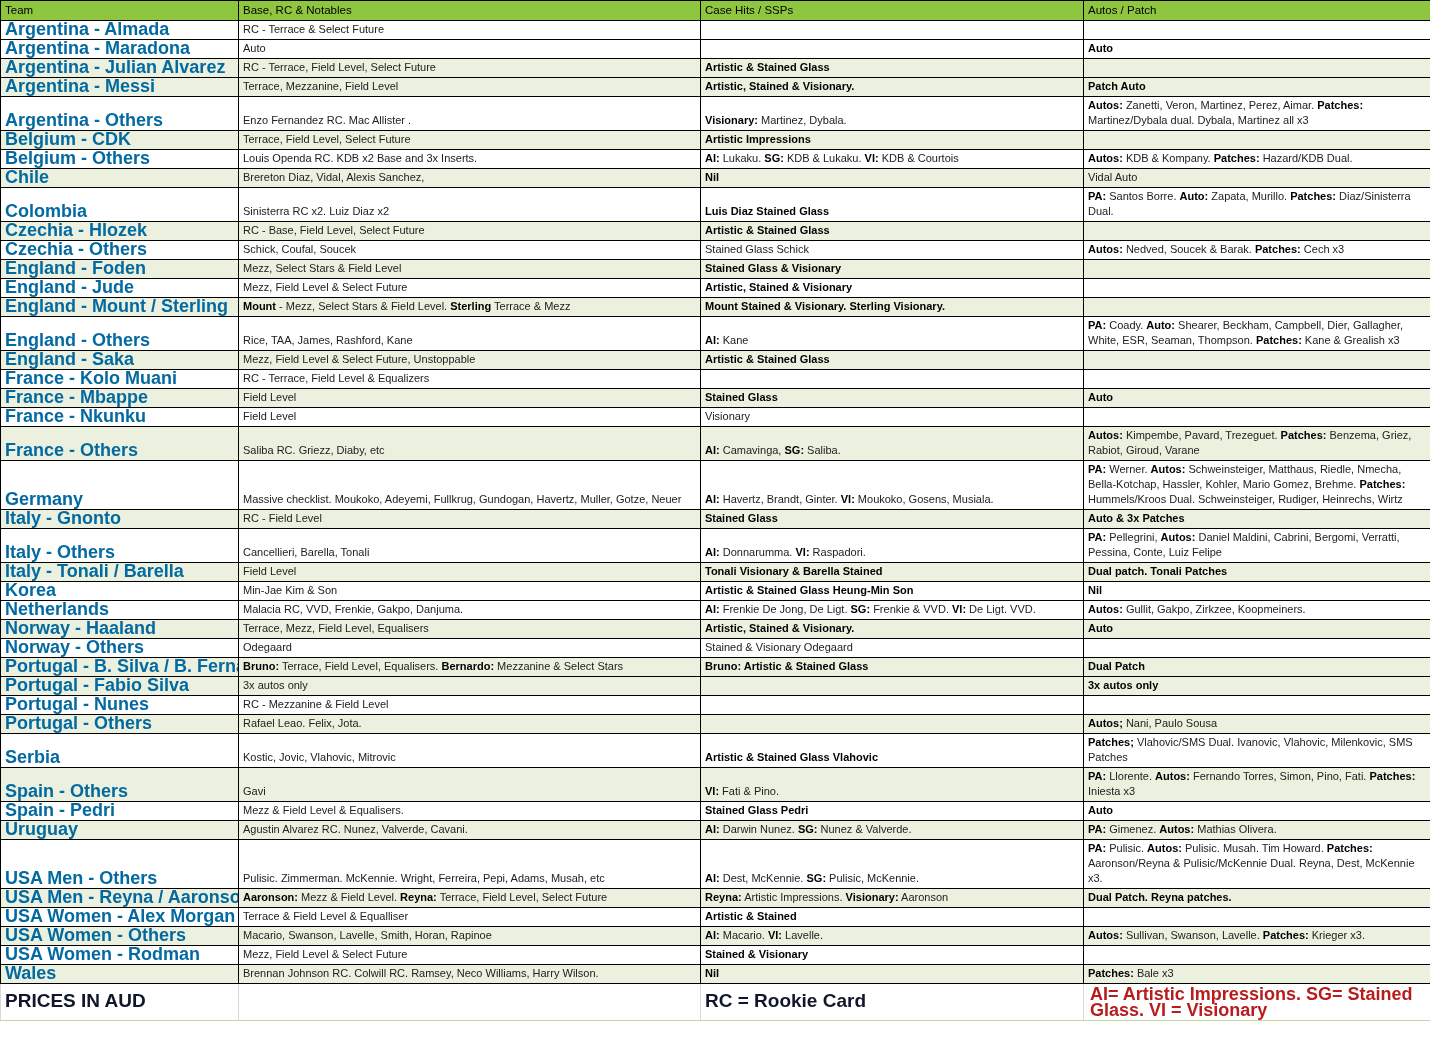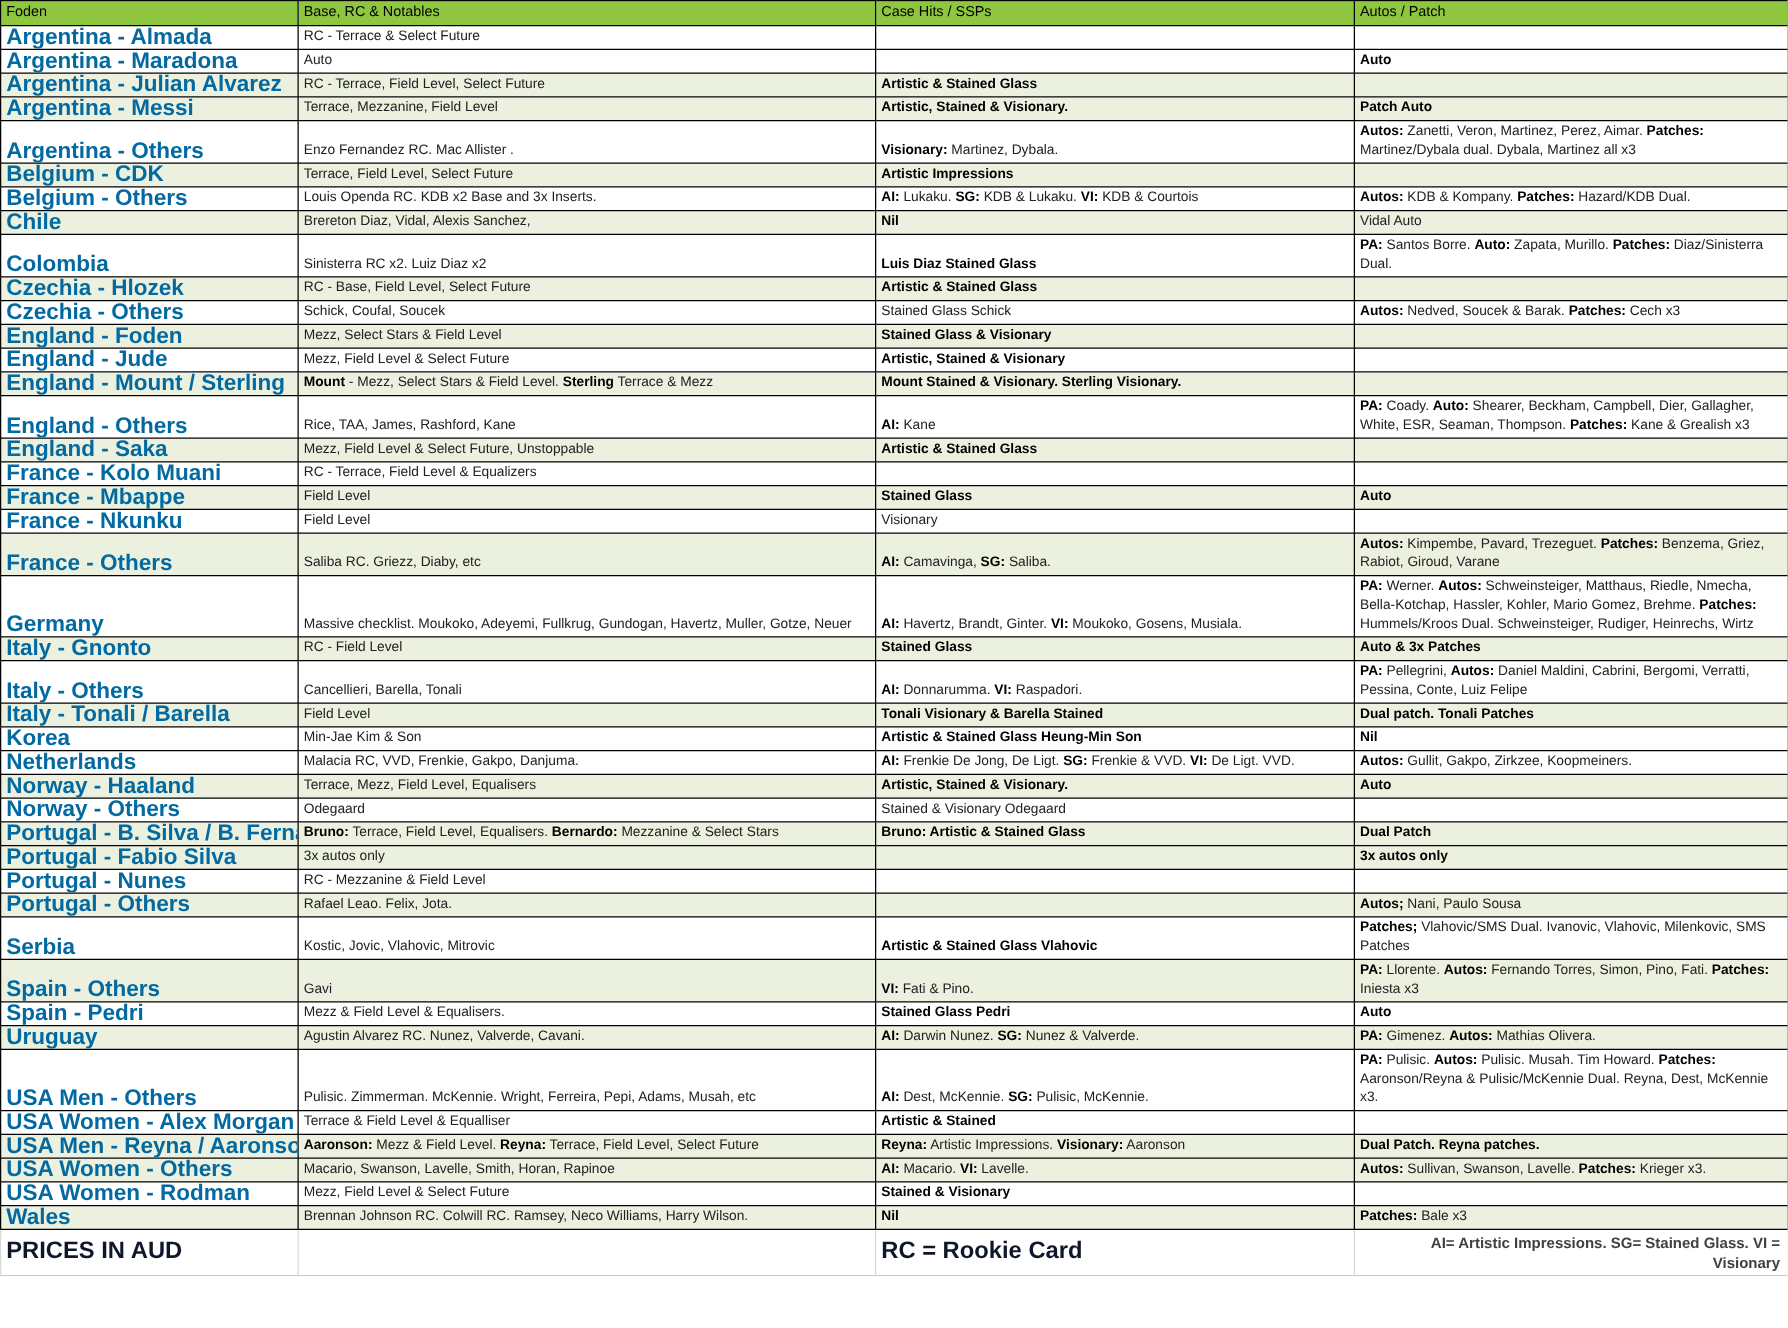--- a/index.html
+++ b/index.html
@@ -19,38 +19,38 @@
   thead th{background:var(--header-bg);font-weight:400;font-size:11.5px;height:20px;
         vertical-align:middle;padding-top:0;padding-bottom:1px;color:#000;}
   tbody td{color:#212121;}
   tbody tr.alt td{background:var(--row-alt);}
   tbody tr.h1{height:19px;} tbody tr.h2{height:33px;} tbody tr.h3{height:49px;}
   td.team{font-weight:bold;font-size:18px;color:#0369a1;white-space:nowrap;}
   .b{font-weight:bold;color:#000;}
   tfoot td{border:1px solid var(--footer-grid);border-bottom:1px solid var(--footer-line);
         height:33px;background:#fff;}
   tfoot td.f-big{font-size:19px;font-weight:bold;vertical-align:middle;padding-bottom:4px;color:#0f172a;}
-  tfoot td.f-legend{font-size:12px;font-weight:bold;text-align:right;vertical-align:middle;color:#404040;
+  tfoot td.f-legend{font-size:18px;font-weight:bold;text-align:left;vertical-align:middle;color:#b91c1c;
         line-height:16px;padding:2px 6px;}
   .bottom-spacer{height:12px;background:#fff;}
 </style>
 </head>
 <body>
 
 <div class="sheet">
   <table>
     <colgroup>
       <col class="c1">
         <col class="c2">
         <col class="c3">
         <col class="c4">
     </colgroup>
     <thead>
       <tr id="header-row">
-          <th>Foden</th>
+          <th>Team</th>
           <th>Base, RC &amp; Notables</th>
           <th>Case Hits / SSPs</th>
           <th>Autos / Patch</th>
         </tr>
     </thead>
     <tbody id="tbody">
         <tr class="h1">
           <td class="team">Argentina - Almada</td>
           <td><span>RC - Terrace &amp; Select Future</span></td>
           <td></td>
@@ -265,31 +265,31 @@
           <td><span>Agustin Alvarez RC. Nunez, Valverde, Cavani.</span></td>
           <td><span class="b">AI:</span><span> Darwin Nunez. </span><span class="b">SG:</span><span> Nunez &amp; Valverde.</span></td>
           <td><span class="b">PA:</span><span> Gimenez. </span><span class="b">Autos:</span><span> Mathias Olivera.</span></td>
         </tr>
         <tr class="h3">
           <td class="team">USA Men - Others</td>
           <td><span>Pulisic. Zimmerman. McKennie. Wright, Ferreira, Pepi, Adams, Musah, etc</span></td>
           <td><span class="b">AI:</span><span> Dest, McKennie. </span><span class="b">SG:</span><span> Pulisic, McKennie.</span></td>
           <td><span class="b">PA:</span><span> Pulisic. </span><span class="b">Autos:</span><span> Pulisic. Musah. Tim Howard. </span><span class="b">Patches:</span><span> Aaronson/Reyna &amp; Pulisic/McKennie Dual. Reyna, Dest, McKennie x3.</span></td>
         </tr>
-        <tr class="h1">
-          <td class="team">USA Women - Alex Morgan</td>
-          <td><span>Terrace &amp; Field Level &amp; Equalliser</span></td>
-          <td><span class="b">Artistic &amp; Stained</span></td>
-          <td></td>
-        </tr>
         <tr class="h1 alt">
           <td class="team">USA Men - Reyna / Aaronson</td>
           <td><span class="b">Aaronson:</span><span> Mezz &amp; Field Level. </span><span class="b">Reyna:</span><span> Terrace, Field Level, Select Future</span></td>
           <td><span class="b">Reyna:</span><span> Artistic Impressions. </span><span class="b">Visionary:</span><span> Aaronson</span></td>
           <td><span class="b">Dual Patch. Reyna patches.</span></td>
+        </tr>
+        <tr class="h1">
+          <td class="team">USA Women - Alex Morgan</td>
+          <td><span>Terrace &amp; Field Level &amp; Equalliser</span></td>
+          <td><span class="b">Artistic &amp; Stained</span></td>
+          <td></td>
         </tr>
         <tr class="h1 alt">
           <td class="team">USA Women - Others</td>
           <td><span>Macario, Swanson, Lavelle, Smith, Horan, Rapinoe</span></td>
           <td><span class="b">AI:</span><span> Macario. </span><span class="b">VI:</span><span> Lavelle.</span></td>
           <td><span class="b">Autos:</span><span> Sullivan, Swanson, Lavelle. </span><span class="b">Patches:</span><span> Krieger x3.</span></td>
         </tr>
         <tr class="h1">
           <td class="team">USA Women - Rodman</td>
           <td><span>Mezz, Field Level &amp; Select Future</span></td>

